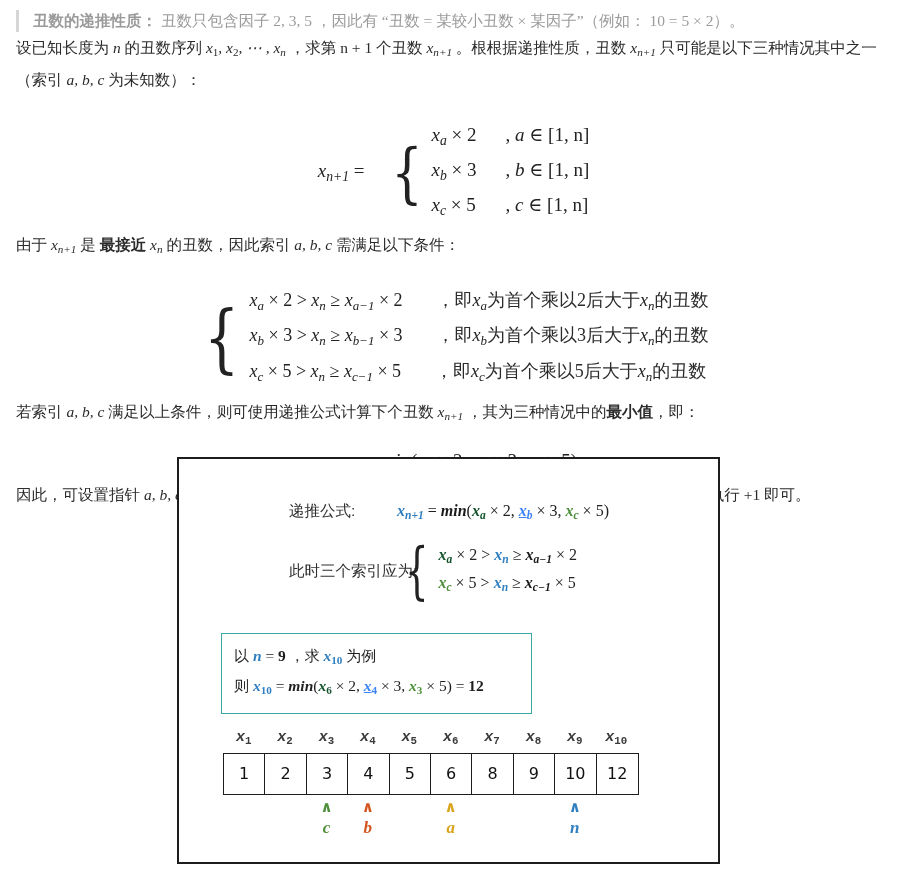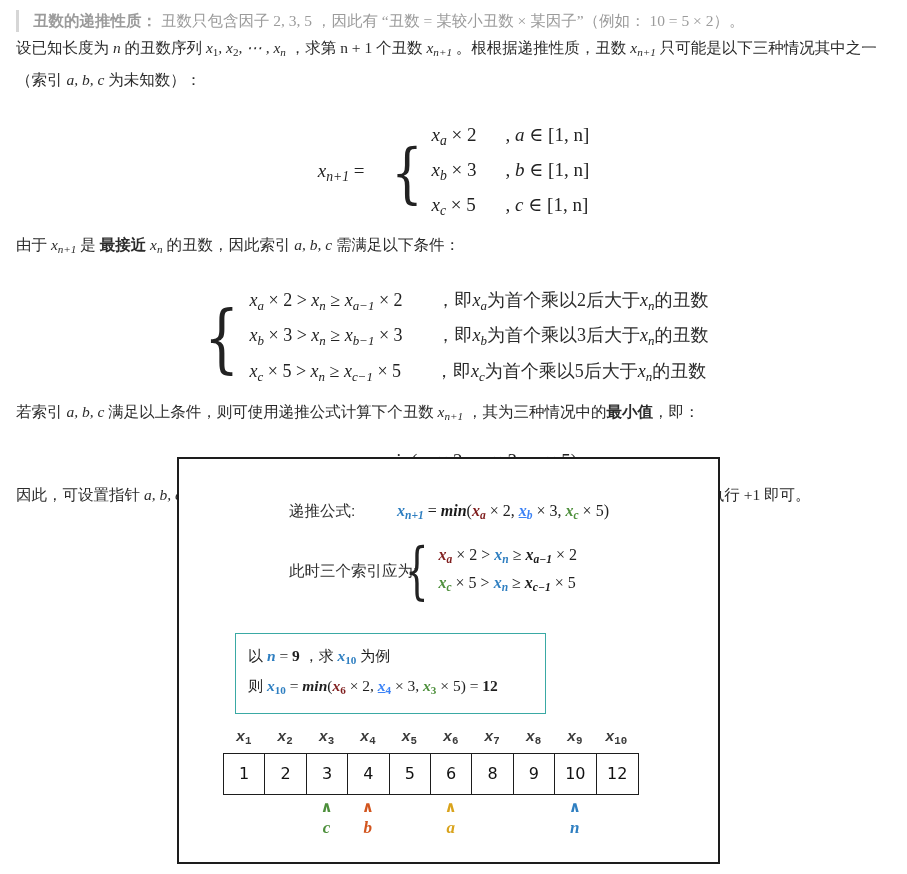--- a/index.html
+++ b/index.html
@@ -75,40 +75,40 @@
     white-space:nowrap;
   }
   .fmath {
     font-family:"Liberation Serif","DejaVu Serif",serif;
     font-weight:bold; font-size:16px; white-space:nowrap;
   }
   .fmath .it { font-style: italic; }
   .fmath .op { font-weight:normal; font-style:normal; color:#222; }
 
   .c-blue  { color:#2f7fc1; }
-  .c-gold  { color:#7f1d1d; }
+  .c-gold  { color:#14532d; }
   .c-red   { color:#3b82f6;text-decoration:underline; }
   .c-green { color:#4d8f3b; }
   .c-dark  { color:#1a1a1a; }
 
   .row-formula { position:absolute; left:110px; top:42px; }
   .row-formula .flabel { width:108px; }
 
   .row-cond { position:absolute; left:110px; top:84px; }
   .row-cond .flabel { width:108px; }
   .cbrace {
     font-size: 62px; line-height:0.68; font-family:"DejaVu Serif",serif;
     font-weight:300; transform: scaleX(0.6); display:inline-block;
     color:#222; margin-right:2px;
   }
   .cond-rows .cr { line-height: 24px; white-space:nowrap; }
 
   
   .exbox {
-    position:absolute; left:56px; top:174px; width:311px;
+    position:absolute; left:42px; top:174px; width:311px;
     border: 1.5px solid #3aa9a4; background:#fff;
     padding: 9px 12px 10px 12px;
   }
   .exline {
     font-family:"Liberation Serif","DejaVu Serif",serif;
     font-size:15.5px; line-height:26px; color:#1f1f1f; white-space:nowrap;
   }
   .exline .cn { font-family:"Liberation Sans","DejaVu Sans",sans-serif; font-size:15px; }
   .exline b { font-weight:bold; }
 

